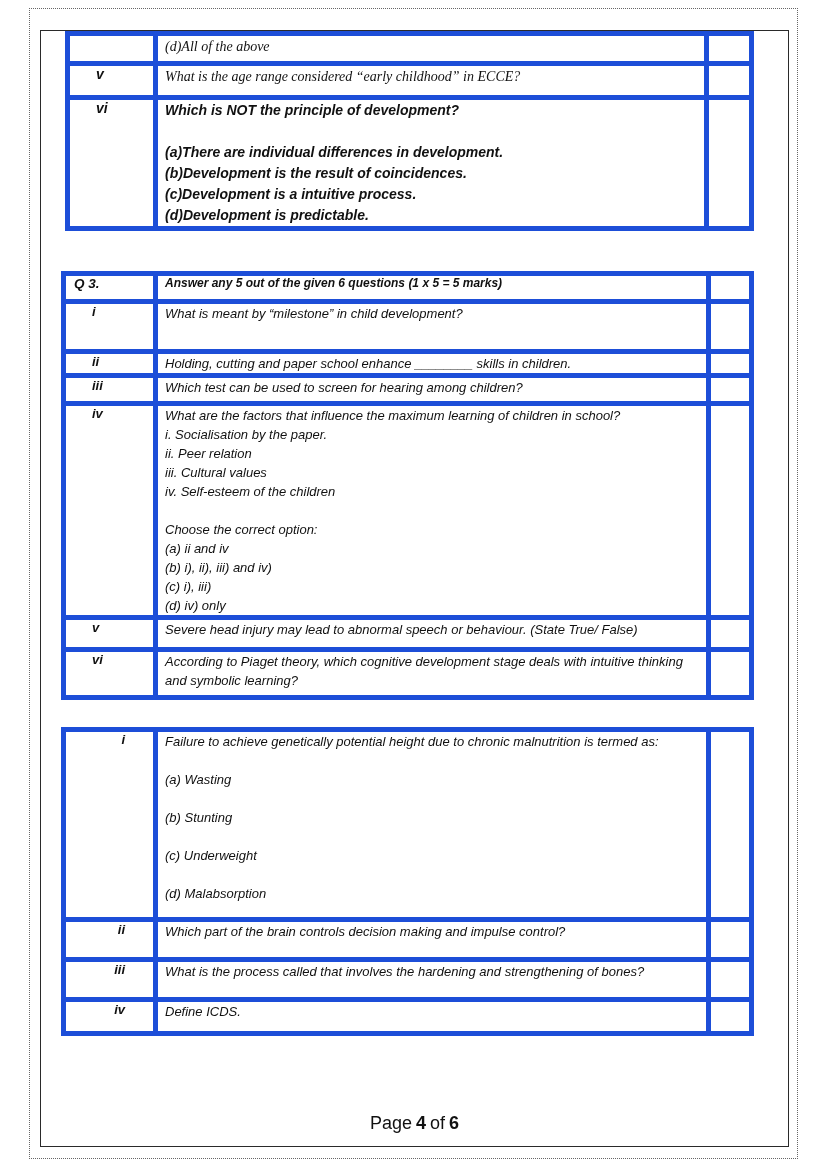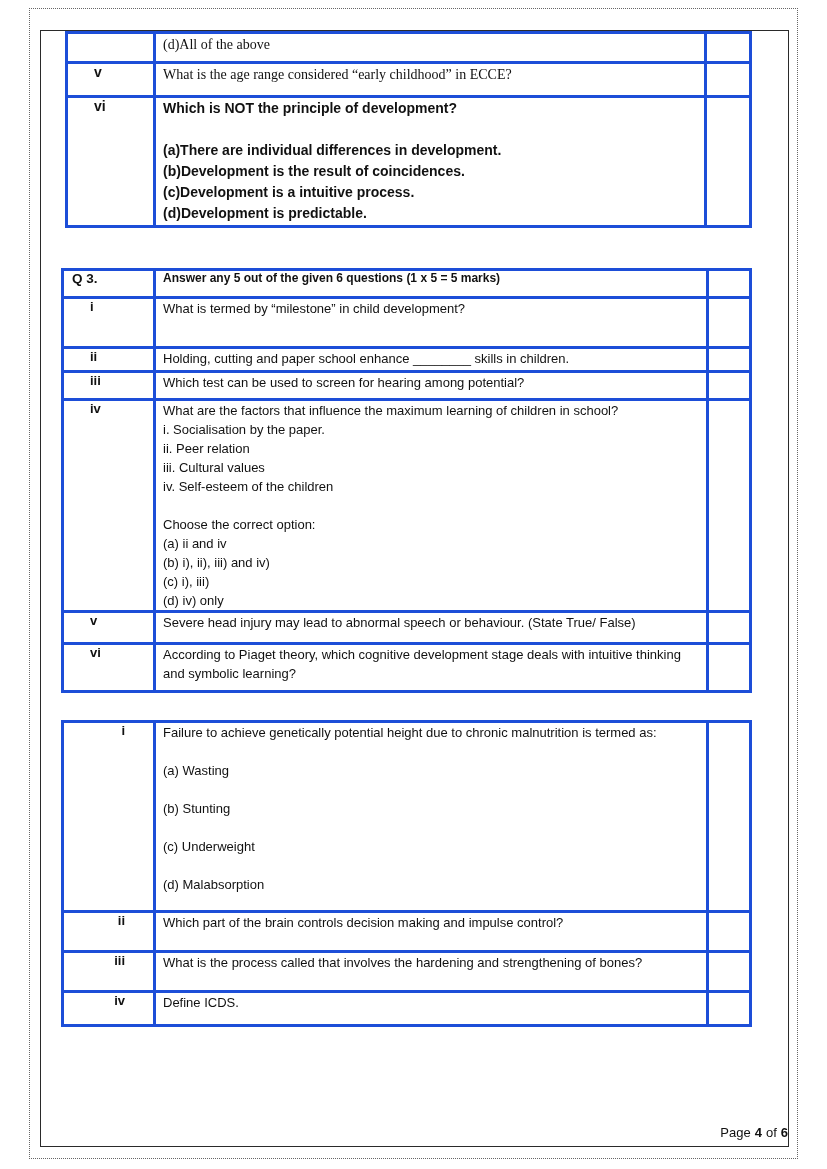--- a/index.html
+++ b/index.html
@@ -14,21 +14,21 @@
   .dotted-border {
     position: absolute; top: 8px; left: 29px; right: 29px; bottom: 10px;
     border: 1px dotted #666;
     pointer-events: none;
   }
   .inner {
     position: absolute; top: 30px; left: 40px; right: 38px; bottom: 22px;
     border: 1px solid #2a2a2a;
   }
   table { border-collapse: collapse; table-layout: fixed; }
-  td { border: 3px solid #1d4ed8; vertical-align: top; padding: 0 7px; }
+  td { border: 5px solid #1d4ed8; vertical-align: top; padding: 0 7px; font-style: italic; }
 
   
   .t1 { margin-left: 24px; width: 684px; }
   .t1 .num-col   { width: 88px; }
   .t1 .body-col  { width: 551px; }
   .t1 .marks-col { width: 45px; }
   .t1 .num { font-weight: 700; font-size: 14px; padding-left: 26px; }
   .serif { font-family: "Liberation Serif", serif; font-size: 14px; }
   .serif .line { min-height: 21px; line-height: 21px; }
   .boldsans { font-weight: 700; font-size: 14px; margin-top: 44px; }
@@ -49,22 +49,22 @@
   .gap40 { height: 40px; }
   .gap27 { height: 27px; }
 
   
   .h30 td { height: 30px; }  .h34 td { height: 34px; }  .h130 td { height: 130px; }
   .h28 td { height: 28px; }  .h50 td { height: 50px; }  .h24 td { height: 24px; }
   .h212 td { height: 212px; } .h32 td { height: 32px; } .h48 td { height: 48px; }
   .h190 td { height: 190px; } .h40 td { height: 40px; } .h34b td { height: 34px; }
 
   .footer {
-    position: absolute; bottom: 6px; left: 0; right: 0;
-    text-align: right; font-size: 13px;
+    position: absolute; bottom: 12px; left: 0; right: 0;
+    text-align: center; font-size: 18px;
   }
   .footer span { display: inline-block; }
   .footer .sp { margin-right: 4px; }
   .footer b { font-weight: 700; }
 </style>
 </head>
 <body>
 
 <div class="page">
   <div class="dotted-border"></div>
@@ -106,35 +106,35 @@
     <table class="tq t3">
       <tbody>
           <tr class="h28">
         <td class="num-col qlabel">Q 3.</td>
         <td class="body-col qheader">Answer any 5 out of the given 6 questions (1 x 5 = 5 marks)</td>
         <td class="marks-col"></td>
       </tr>
       <tr class="h50">
         <td class="num-col num">i</td>
         <td class="body-col">
-          <div class="line">What is termed by “milestone” in child development?</div>
+          <div class="line">What is meant by “milestone” in child development?</div>
         </td>
         <td class="marks-col"></td>
       </tr>
       <tr class="h24">
         <td class="num-col num">ii</td>
         <td class="body-col">
           <div class="line">Holding, cutting and paper school enhance ________ skills in children.</div>
         </td>
         <td class="marks-col"></td>
       </tr>
       <tr class="h28">
         <td class="num-col num">iii</td>
         <td class="body-col">
-          <div class="line">Which test can be used to screen for hearing among potential?</div>
+          <div class="line">Which test can be used to screen for hearing among children?</div>
         </td>
         <td class="marks-col"></td>
       </tr>
       <tr class="h212">
         <td class="num-col num">iv</td>
         <td class="body-col">
           <div class="line">What are the factors that influence the maximum learning of children in school?</div>
           <div class="line">i. Socialisation by the paper.</div>
           <div class="line">ii. Peer relation</div>
           <div class="line">iii. Cultural values</div>

